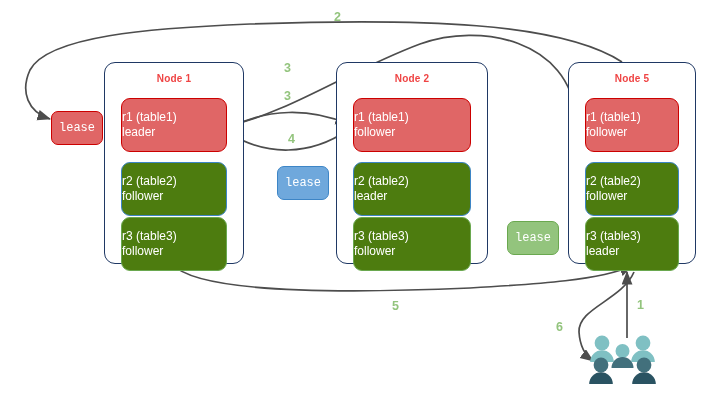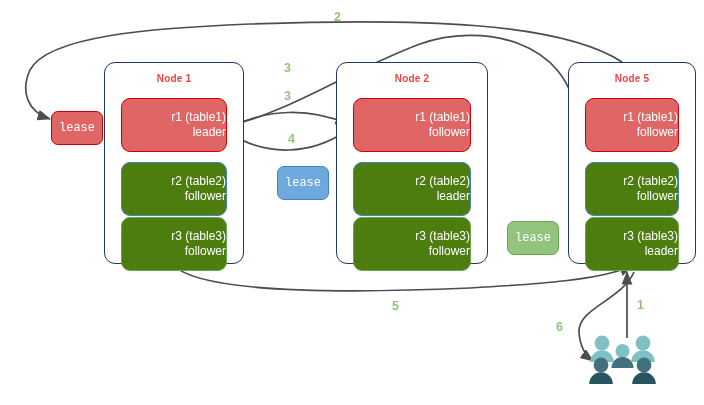--- a/index.html
+++ b/index.html
@@ -7,21 +7,21 @@
        font-family:"Liberation Sans","DejaVu Sans",sans-serif;}
   #stage{position:relative;width:704px;height:405px;background:#ffffff;}
   svg#wires{position:absolute;left:0;top:0;width:704px;height:405px;}
 
   .node-box{position:absolute;background:#ffffff;border:1.6px solid #1f3864;
             border-radius:11px;box-sizing:border-box;}
   .node-title{position:absolute;left:0;right:0;top:10px;text-align:center;
               font-size:10px;font-weight:bold;color:#ef4444;letter-spacing:.2px;}
   .replica{position:absolute;left:16px;right:16px;height:54px;border-radius:9px;
            box-sizing:border-box;display:flex;flex-direction:column;
-           align-items:flex-end;justify-content:center;color:#ffffff;
+           align-items:flex-start;justify-content:center;color:#ffffff;
            font-size:12px;line-height:15px;text-align:center;}
   .replica.r1{background:#e06666;border:1.4px solid #cc0000;}
   .replica.r2{background:#4d7c0f;border:1.4px solid #3d85c6;}
   .replica.r3{background:#4d7c0f;border:1.4px solid #6aa84f;}
 
   .lease{position:absolute;border-radius:7px;box-sizing:border-box;
          display:flex;align-items:center;justify-content:center;
          color:#ffffff;font-size:12px;height:34px;font-family:Liberation Mono, monospace;}
   .lease.red{background:#e06666;border:1.4px solid #cc0000;}
   .lease.blue{background:#6fa8dc;border:1.4px solid #3d85c6;}

